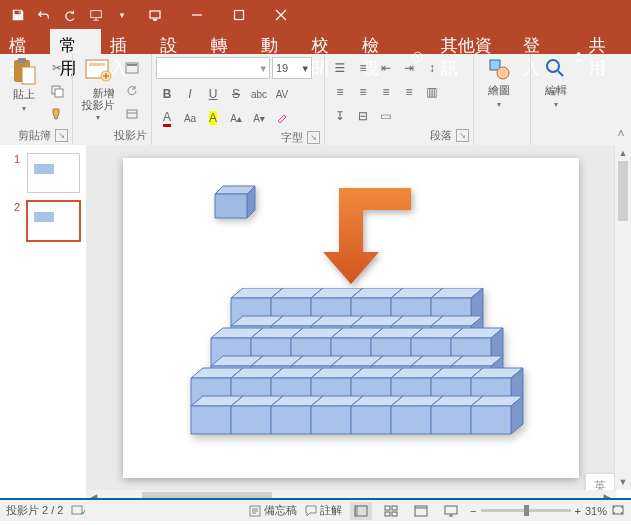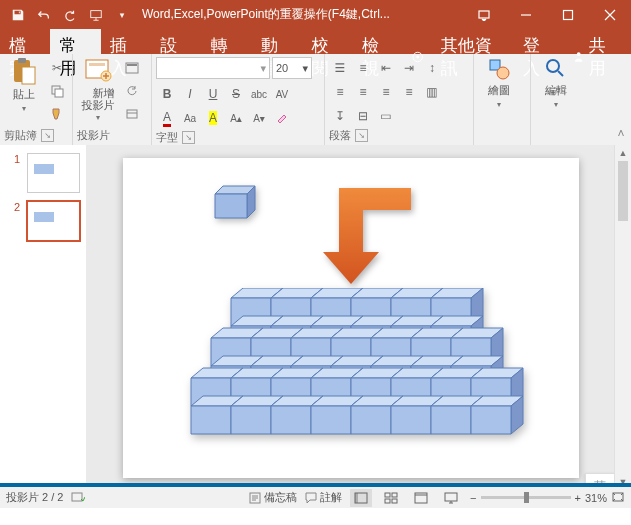--- a/index.html
+++ b/index.html
@@ -12,21 +12,21 @@
 .win-btn{width:42px;height:29px;display:flex;align-items:center;justify-content:center}
 .win-btn svg{width:12px;height:12px;stroke:#fff;stroke-width:1.2;fill:none}
 .tabs{height:25px;background:#b7472a;display:flex;align-items:flex-start;color:#fff;font-size:17px}
 .tab{padding:5px 9px 5px;cursor:pointer}
 .tab.active{background:#f1f1f1;color:#000000}
 .tab.share{margin-left:auto;display:flex;align-items:center;gap:4px;padding-right:10px}
 .tab.info{display:flex;align-items:center;gap:17px}
 .ribbon{height:91px;background:#f1f1f1;border-bottom:1px solid #d4d4d4;display:flex}
 .group{border-right:1px solid #d9d9d9;padding:3px 4px 0;display:flex;flex-direction:column}
 .group-body{flex:1;display:flex;align-items:flex-start;gap:2px}
-.group-label{font-size:11px;color:#666;text-align:center;padding:1px 0 2px;display:flex;justify-content:flex-start;align-items:center;gap:4px}
+.group-label{font-size:11px;color:#666;text-align:center;padding:1px 0 2px;display:flex;justify-content:flex-end;align-items:center;gap:4px}
 .dlaunch{width:11px;height:11px;border:1px solid #aaa;font-size:8px;display:flex;align-items:center;justify-content:center;color:#888}
 .big-btn{display:flex;flex-direction:column;align-items:center;width:42px;gap:2px;font-size:11px;color:#555}
 .big-btn .ic{width:28px;height:28px;display:flex;align-items:center;justify-content:center}
 .drop{font-size:8px;color:#777}
 .sm-row{display:flex;gap:1px}
 .sm-btn{width:22px;height:22px;display:flex;align-items:center;justify-content:center;color:#666;font-size:12px}
 .font-row{display:flex;align-items:center;gap:2px;margin-bottom:2px}
 .combo{height:20px;border:1px solid #c7c7c7;background:#fff;display:flex;align-items:center;padding:0 3px;color:#999;font-size:11px}
 .combo.font{width:106px}
 .combo.size{width:32px;justify-content:space-between;color:#555}
@@ -40,21 +40,21 @@
 .thumb .mini{position:absolute;left:6px;top:10px;width:20px;height:10px;background:#a9c3e8}
 .editor{position:absolute;top:145px;left:86px;right:16px;bottom:35px;background:#eaeaea;display:flex;align-items:center;justify-content:center;overflow:hidden}
 .slide{width:456px;height:320px;background:#fff;box-shadow:0 2px 8px rgba(0,0,0,.3);position:relative}
 .vscroll{position:absolute;top:145px;right:0;bottom:35px;width:16px;background:#f1f1f1;border-left:1px solid #e0e0e0}
 .vscroll .arr{height:16px;display:flex;align-items:center;justify-content:center;color:#777;font-size:9px}
 .vscroll .thumb-bar{position:absolute;top:16px;left:3px;right:3px;height:60px;background:#cfcfcf}
 .hscroll{position:absolute;left:86px;right:16px;bottom:21px;height:14px;background:#f1f1f1;display:flex;align-items:center}
 .hscroll .arr{width:16px;text-align:center;color:#777;font-size:9px}
 .hscroll .track{flex:1;height:10px;position:relative}
 .hscroll .hthumb{position:absolute;left:40px;width:130px;top:0;bottom:0;background:#cfcfcf}
-.status{position:absolute;left:0;right:0;bottom:17px;height:21px;background:#f1f1f1;border-top:4px solid #0369a1;display:flex;align-items:center;font-size:11px;color:#555;padding:0 6px;gap:8px}
+.status{position:absolute;left:0;right:0;bottom:4px;height:21px;background:#f1f1f1;border-top:2px solid #0369a1;display:flex;align-items:center;font-size:11px;color:#555;padding:0 6px;gap:8px}
 .status .sep{flex:1}
 .view-btn{width:22px;height:18px;display:flex;align-items:center;justify-content:center;color:#666}
 .view-btn.active{background:#ddd}
 .zoom{display:flex;align-items:center;gap:4px}
 .ztrack{width:90px;height:3px;background:#c8c8c8;position:relative}
 .zthumb{position:absolute;left:43px;top:-4px;width:5px;height:11px;background:#888}
 .ime{position:absolute;right:16px;bottom:26px;width:28px;height:24px;border:1px solid #ddd;background:#fff;box-shadow:0 1px 3px rgba(0,0,0,.15);display:flex;align-items:center;justify-content:center;color:#999;font-size:12px}
 
 .arrow-shape{position:absolute;left:170px;top:22px}
 .arrow-shape svg{filter:drop-shadow(2px 3px 3px rgba(0,0,0,.3))}
@@ -85,21 +85,20 @@
         </svg>
       </div>
     <div class="qat-btn">
         <svg viewBox="0 0 16 16">
           <rect x="2" y="3" width="12" height="8" fill="none" stroke="#fff"></rect>
           <path d="M8 11v3M5 14h6" stroke="#fff"></path>
         </svg>
       </div>
     <div class="qat-btn" style="font-size:9px">▾</div>
   </div>
-  <div class="title">Word,Excel,PowerPoint的重覆操作(F4鍵,Ctrl...</div>
   <div class="win-ctrl">
     <div class="win-btn">
         <svg viewBox="0 0 12 12">
           <rect x="1" y="2" width="10" height="7" stroke="#fff" fill="none"></rect>
           <path d="M4 10l2 2 2-2" fill="#fff"></path>
         </svg>
       </div>
     <div class="win-btn">
         <svg viewBox="0 0 12 12">
           <path d="M1 6h10"></path>
@@ -217,21 +216,21 @@
     </div>
     <div class="group-label">
         <span>投影片</span>
       </div>
   </div>
 
   <div class="group" style="width:164px">
     <div class="group-body" style="flex-direction:column;align-items:flex-start">
       <div class="font-row">
         <div class="combo font"><span style="flex:1"></span>▾</div>
-        <div class="combo size"><span>20</span>▾</div>
+        <div class="combo size"><span>19</span>▾</div>
       </div>
       <div class="sm-row">
         <div class="sm-btn">
             <b>B</b>
           </div>
         <div class="sm-btn">
             <i>I</i>
           </div>
         <div class="sm-btn">
             <u>U</u>

